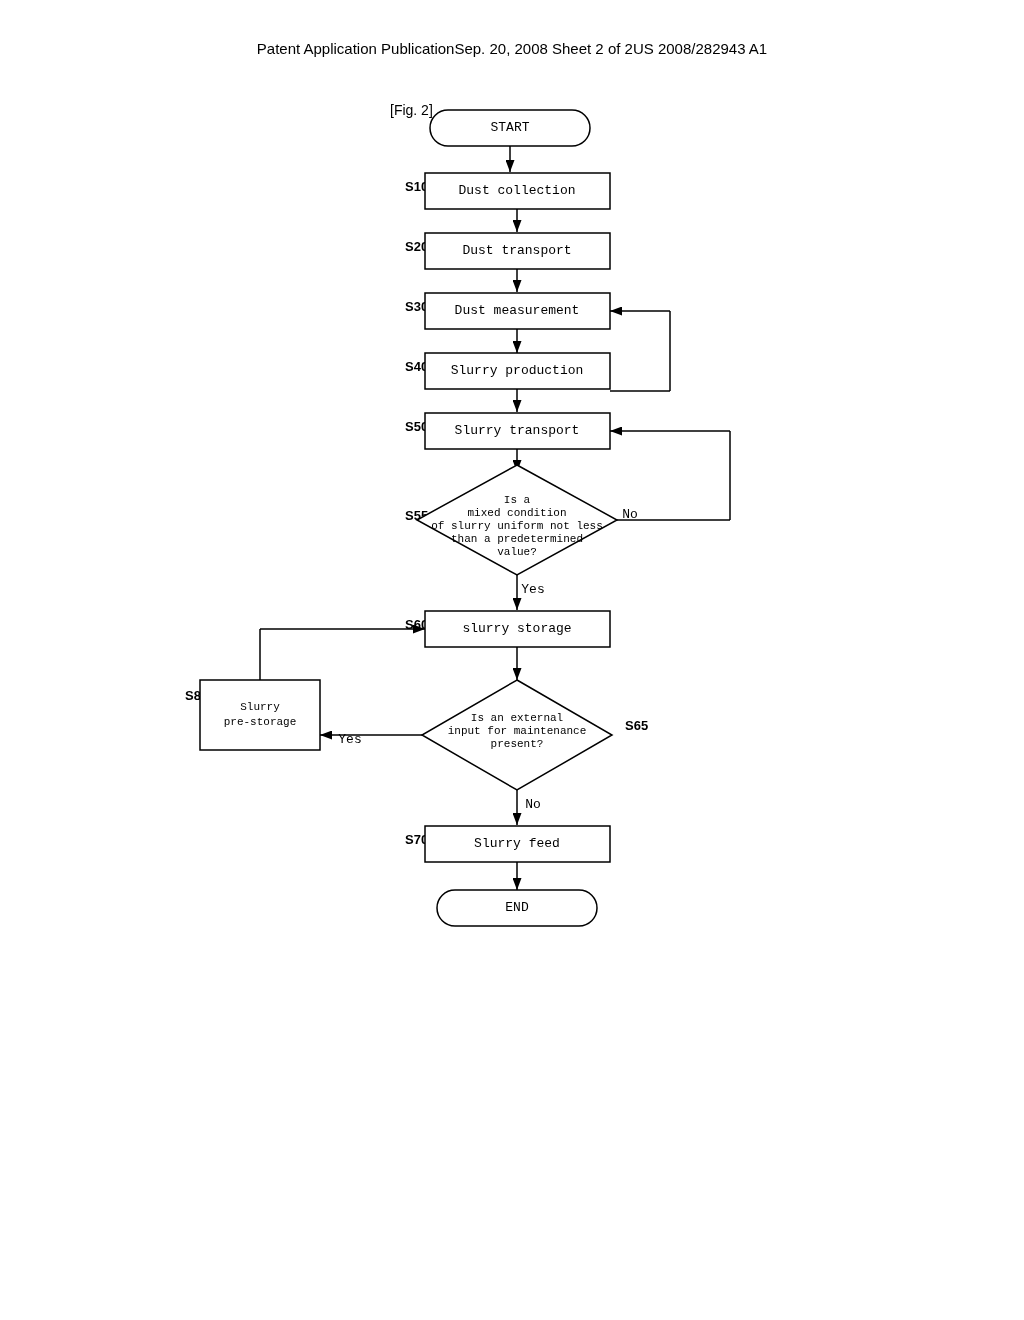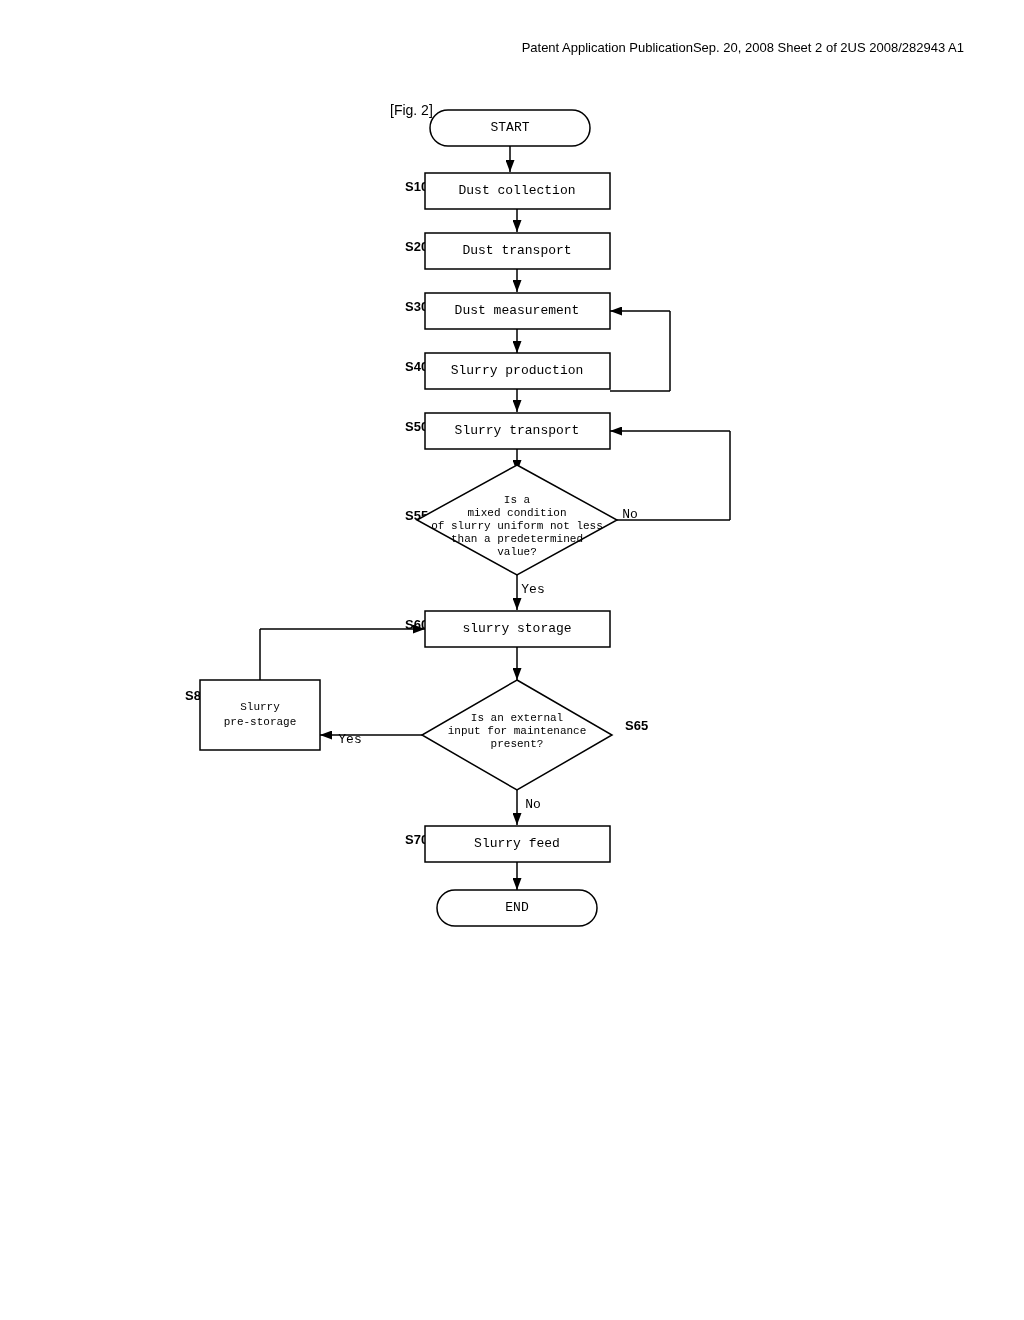--- a/index.html
+++ b/index.html
@@ -19,23 +19,23 @@
       position: relative;
     }
 
     
     .header {
       position: absolute;
       top: 40px;
       left: 60px;
       right: 60px;
       display: flex;
-      justify-content: flex-end;
+      justify-content: center;
       align-items: center;
-      font-size: 13px;
+      font-size: 15px;
       font-family: Arial, sans-serif;
     }
 
     .fig-label {
       position: absolute;
       top: 80px;
       left: 390px;
       font-size: 14px;
       font-family: Arial, sans-serif;
       margin-top: 22px;

